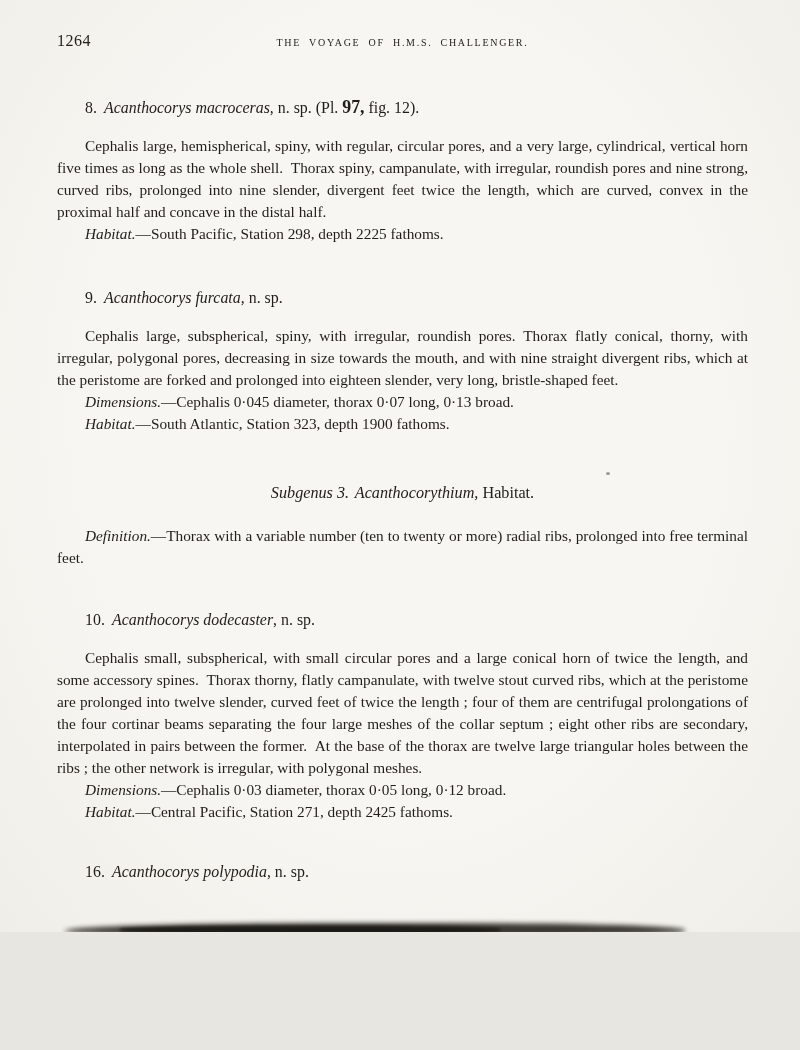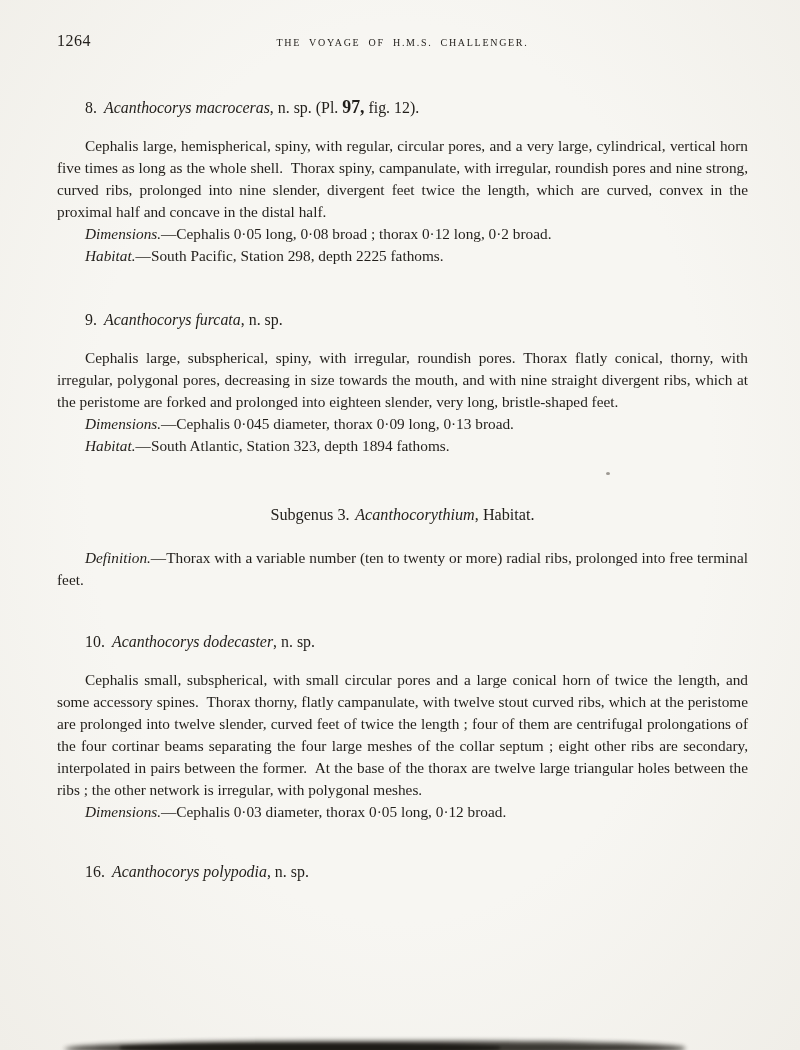--- a/index.html
+++ b/index.html
@@ -1,19 +1,19 @@
 <!DOCTYPE html>
 <html><head>
 <meta charset="utf-8">
 <style>
   * { margin:0; padding:0; box-sizing:border-box; }
   html, body { background:#e8e6e1; }
   .page {
     position:relative;
-    width:800px; height:1050px;
+    width:800px; height:932px;
     margin:0 auto;
     background:radial-gradient(ellipse at 50% 45%, #f7f6f2 55%, #f0eee8 100%);
     color:#211e1a;
     font-family:"Liberation Serif","DejaVu Serif",serif;
     font-size:15.3px;
     line-height:22px;
     padding:30px 52px 0 57px;
     overflow:hidden;
   }
   .running-head { position:relative; text-align:center; height:22px; margin-bottom:34px; }
@@ -36,21 +36,21 @@
   .plate { font-weight:bold; font-size:1.12em; }
   p.body { text-align:justify; }
   p.ind { text-indent:28px; }
   p.jlast { text-align-last:justify; }
   .subgenus-line {
     text-align:center;
     font-size:16.2px;
     line-height:24px;
     margin-top:46px;
   }
-  .sg-prefix { margin-right:.35em; }
+  .sg-prefix { margin-right:.35em;font-style:italic; }
   .definition { margin-top:20px; }
   .meta span { }
   .bottom-smudge {
     position:absolute;
     left:64px; right:115px; bottom:-4px; height:13px;
     background:#26231e;
     border-radius:45% 40% 40% 50% / 70% 60% 40% 40%;
     filter:blur(2.5px);
     opacity:.9;
   }
@@ -76,40 +76,40 @@
 <div class="page">
 
   <header class="running-head">
     <span class="pagenum">1264</span>
     <span class="runtitle">THE VOYAGE OF H.M.S. CHALLENGER.</span>
   </header>
 
   <section class="species-sec mt-s8">
     <h2 class="sp-head"><span class="sp-num">8.</span><span class="i">Acanthocorys macroceras</span><span>, n. sp. (Pl. </span><span class="plate">97,</span><span> fig. 12).</span></h2>
     <p class="body ind">Cephalis large, hemispherical, spiny, with regular, circular pores, and a very large, cylindrical, vertical horn five times as long as the whole shell. Thorax spiny, campanulate, with irregular, roundish pores and nine strong, curved ribs, prolonged into nine slender, divergent feet twice the length, which are curved, convex in the proximal half and concave in the distal half.</p>
-    <p class="body ind meta"><span class="i">Dimensions.</span><span>—Cephalis 0·05 long, 0·08 broad ; thorax 0·12 long, 0·2 broad.</span></p>
     <p class="body ind meta"><span class="i">Habitat.</span><span>—South Pacific, Station 298, depth 2225 fathoms.</span></p>
   </section>
 
   <section class="species-sec mt-s9">
     <h2 class="sp-head"><span class="sp-num">9.</span><span class="i">Acanthocorys furcata</span><span>, n. sp.</span></h2>
     <p class="body ind">Cephalis large, subspherical, spiny, with irregular, roundish pores. Thorax flatly conical, thorny, with irregular, polygonal pores, decreasing in size towards the mouth, and with nine straight divergent ribs, which at the peristome are forked and prolonged into eighteen slender, very long, bristle-shaped feet.</p>
-    <p class="body ind meta"><span class="i">Dimensions.</span><span>—Cephalis 0·045 diameter, thorax 0·09 long, 0·13 broad.</span></p>
-    <p class="body ind meta"><span class="i">Habitat.</span><span>—South Atlantic, Station 323, depth 1894 fathoms.</span></p>
+    <p class="body ind meta"><span class="i">Dimensions.</span><span>—Cephalis 0·045 diameter, thorax 0·07 long, 0·13 broad.</span></p>
+    <p class="body ind meta"><span class="i">Habitat.</span><span>—South Atlantic, Station 323, depth 1900 fathoms.</span></p>
   </section>
 
   <section>
     <p class="subgenus-line"><span class="sg-prefix">Subgenus 3.</span><span class="i">Acanthocorythium</span><span>, Habitat.</span></p>
     <p class="body ind definition"><span class="i">Definition.</span><span>—Thorax with a variable number (ten to twenty or more) radial ribs, prolonged into free terminal feet.</span></p>
   </section>
 
   <section class="species-sec mt-s10">
     <h2 class="sp-head"><span class="sp-num">10.</span><span class="i">Acanthocorys dodecaster</span><span>, n. sp.</span></h2>
     <p class="body ind">Cephalis small, subspherical, with small circular pores and a large conical horn of twice the length, and some accessory spines. Thorax thorny, flatly campanulate, with twelve stout curved ribs, which at the peristome are prolonged into twelve slender, curved feet of twice the length ; four of them are centrifugal prolongations of the four cortinar beams separating the four large meshes of the collar septum ; eight other ribs are secondary, interpolated in pairs between the former. At the base of the thorax are twelve large triangular holes between the ribs ; the other network is irregular, with polygonal meshes.</p>
     <p class="body ind meta"><span class="i">Dimensions.</span><span>—Cephalis 0·03 diameter, thorax 0·05 long, 0·12 broad.</span></p>
+    <p class="body ind meta"><span class="i">Habitat.</span><span>—Central Pacific, Station 271, depth 2425 fathoms.</span></p>
   </section>
 
   <section class="species-sec mt-s11">
     <h2 class="sp-head"><span class="sp-num">16.</span><span class="i">Acanthocorys polypodia</span><span>, n. sp.</span></h2>
   </section>
 
   <div class="bottom-smudge"></div>
   <div class="bottom-smudge2"></div>
   <div class="speck speck-1"></div>
 

